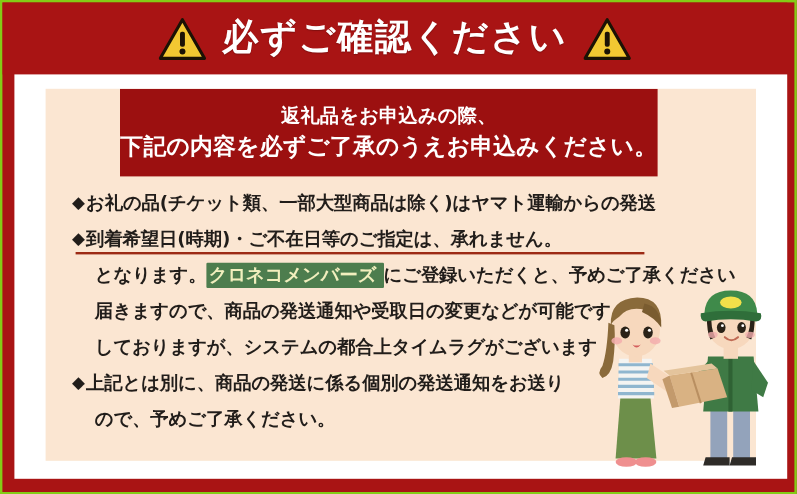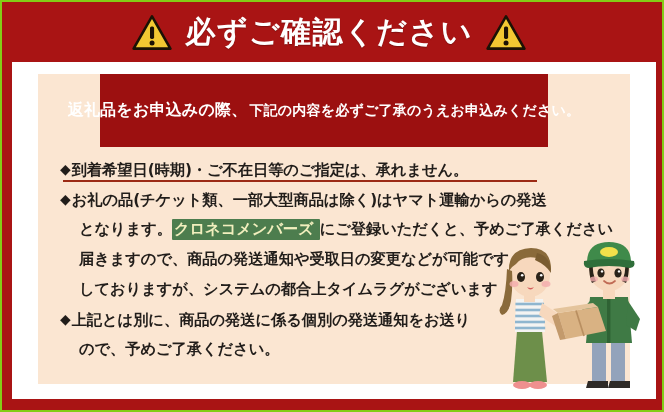--- a/index.html
+++ b/index.html
@@ -82,35 +82,35 @@
 
   
   .lead-banner {
     position: absolute;
     left: 62px;
     top: 0px;
     width: 448px;
     height: 73px;
     background: #9c1010;
     display: flex;
-    flex-direction: row;
+    flex-direction: column;
     align-items: center;
     justify-content: center;
     gap: 2px;
     box-sizing: border-box;
   }
   .lead-line {
     color: #ffffff;
     font-size: 16px;
     font-weight: bold;
     line-height: 1.28;
     white-space: nowrap;
     letter-spacing: .2px;
   }
-  .lead-line.l2 { font-size: 14px; }
+  .lead-line.l2 { font-size: 19px; }
 
   
   .body-text {
     position: absolute;
     left: 22px;
     top: 80px;
     width: 560px;
     color: #211d1a;
     font-size: 15.3px;
     font-weight: bold;
@@ -186,26 +186,26 @@
     <div class="panel">
 
       <div class="lead-banner">
         <div class="lead-line">返礼品をお申込みの際、</div>
         <div class="lead-line l2">下記の内容を必ずご了承のうえお申込みください。</div>
       </div>
 
       <div class="body-text">
 
         <div class="line">
+          <span class="dia">◆</span><span>お礼の品(チケット類、一部大型商品は除く)はヤマト運輸からの発送</span>
+        </div>
+
+        <div class="line">
           <span class="dia">◆</span><span>到着希望日(時期)・ご不在日等のご指定は、承れません。</span>
           <span class="underline-rule"></span>
-        </div>
-
-        <div class="line">
-          <span class="dia">◆</span><span>お礼の品(チケット類、一部大型商品は除く)はヤマト運輸からの発送</span>
         </div>
 
         <div class="line indent">
           <span>となります。</span><span class="hl">クロネコメンバーズ</span><span>にご登録いただくと、予めご了承ください</span>
         </div>
 
         <div class="line indent">
           <span>届きますので、商品の発送通知や受取日の変更などが可能です。</span>
         </div>
 

